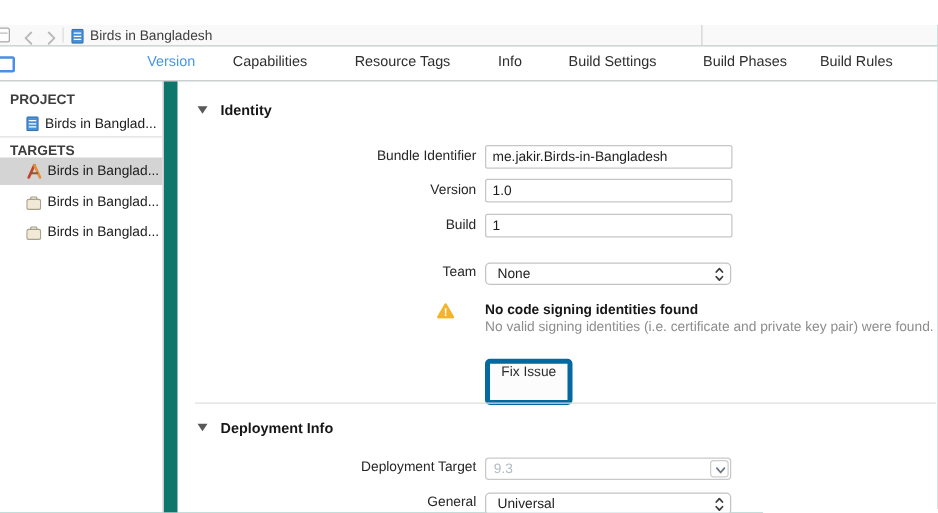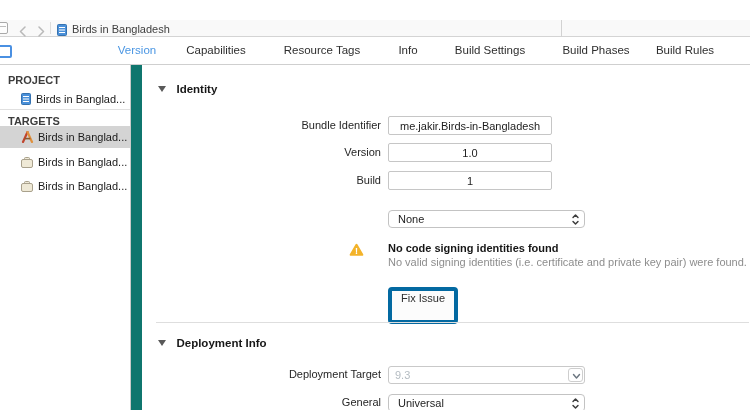--- a/index.html
+++ b/index.html
@@ -46,23 +46,23 @@
     background:#fff; overflow:hidden;text-decoration:underline; }
   .sec-header { position:absolute; left:16px; height:14px; }
   .disclosure { display:inline-block; width:0; height:0; border-left:4.5px solid transparent;
     border-right:4.5px solid transparent; border-top:6px solid #595959; margin-right:6px;
     vertical-align:1px; }
   .sec-title { font-size:11.5px; font-weight:bold; color:#171717; }
 
   .frow { position:absolute; left:0; width:619px; height:19px; }
   .flabel { position:absolute; left:39px; width:200px; text-align:right; font-size:11px;
     color:#262626; line-height:19px; white-space:nowrap; }
-  .tfield { position:absolute; left:246px; width:164px; height:19px; border:1px solid #c6c6c6;
+  .tfield { position:absolute; left:246px; width:198px; height:19px; border:1px solid #c6c6c6;
     border-radius:2px; background:#fff; font-family:"Liberation Sans",sans-serif;
-    font-size:11px; color:#1d1d1d; padding:0 5px; outline:none;text-align:center; }
+    font-size:11px; color:#1d1d1d; padding:0 5px; outline:none; }
   .popup { position:absolute; left:246px; width:197px; height:18px; top:1px;
     border:1px solid #c3c3c3; border-radius:4px; background:#fff; font-size:11px;
     color:#1d1d1d; line-height:16px; padding-left:9px; }
   .popup .stepper { position:absolute; right:4px; top:2px; }
   .combo { position:absolute; left:246px; width:197px; height:18px; top:1px;
     border:1px solid #c9c9c9; border-radius:3px; background:#fff; font-size:11px;
     color:#b4bcc2; line-height:16px; padding-left:6px; }
   .combo .chev-box { position:absolute; right:1px; top:1px; width:15px; height:14px;
     border:1px solid #cecece; border-radius:3px; background:#fff; }
   .combo .chev-box svg { position:absolute; left:3px; top:4px; }
@@ -183,20 +183,21 @@
       <span class="flabel">Version</span>
       <input class="tfield" type="text" value="1.0" style="">
     </div>
 
     <div class="frow" style="top:106px">
       <span class="flabel">Build</span>
       <input class="tfield" type="text" value="1" style="">
     </div>
 
     <div class="frow" style="top:144px">
+      <span class="flabel">Team</span>
       <div class="popup">
         <span>None</span>
         <span class="stepper">
           <svg width="9" height="13" viewBox="0 0 9 13">
               <path d="M2 4.6 L4.5 1.9 L7 4.6" stroke="#3c3c3c" stroke-width="1.4" fill="none" stroke-linecap="round" stroke-linejoin="round"></path>
               <path d="M2 8.4 L4.5 11.1 L7 8.4" stroke="#3c3c3c" stroke-width="1.4" fill="none" stroke-linecap="round" stroke-linejoin="round"></path>
             </svg>
         </span>
       </div>
     </div>

